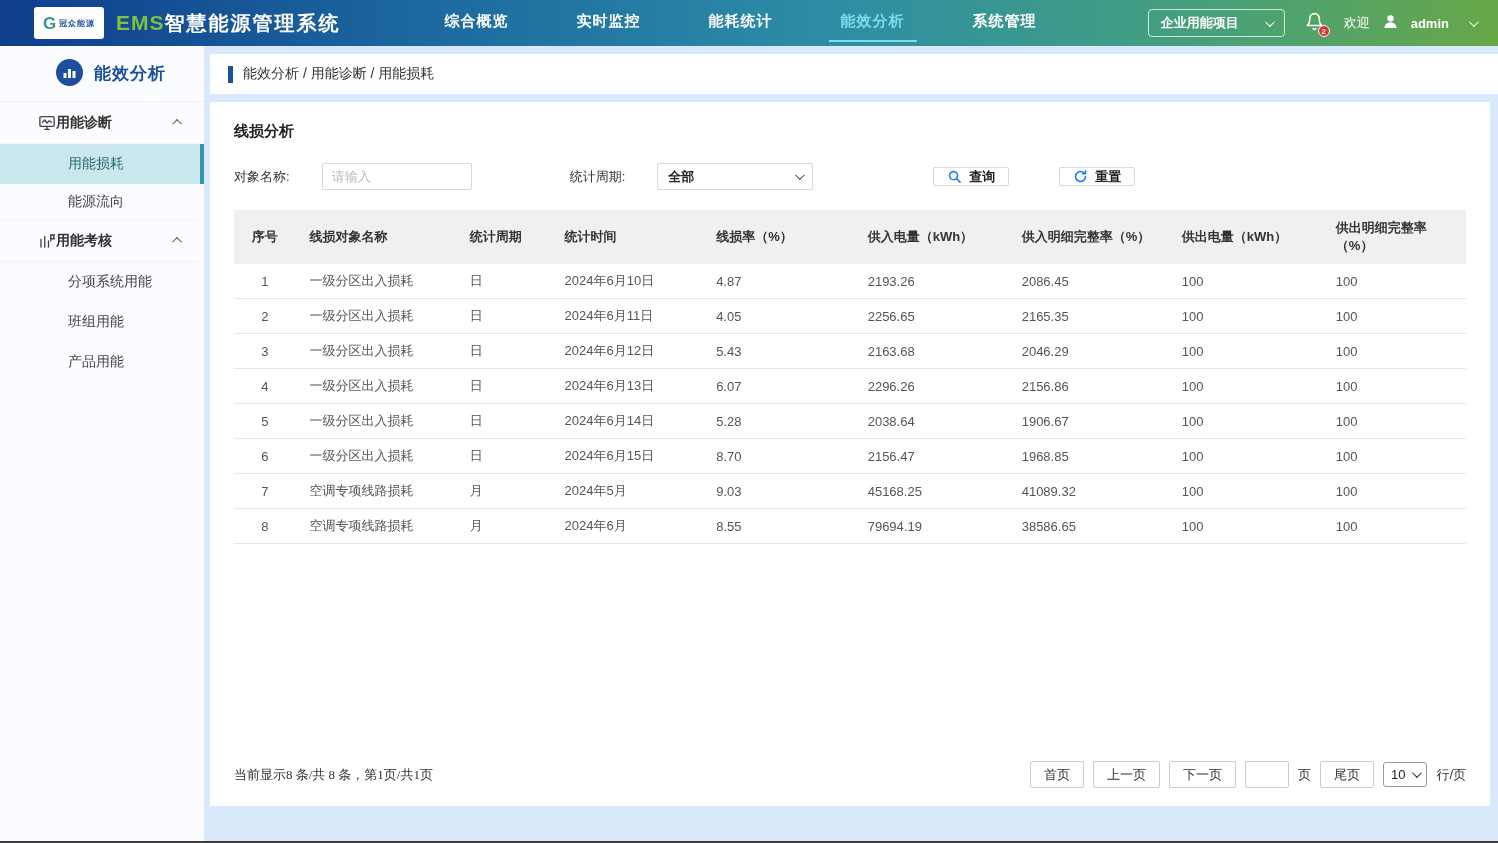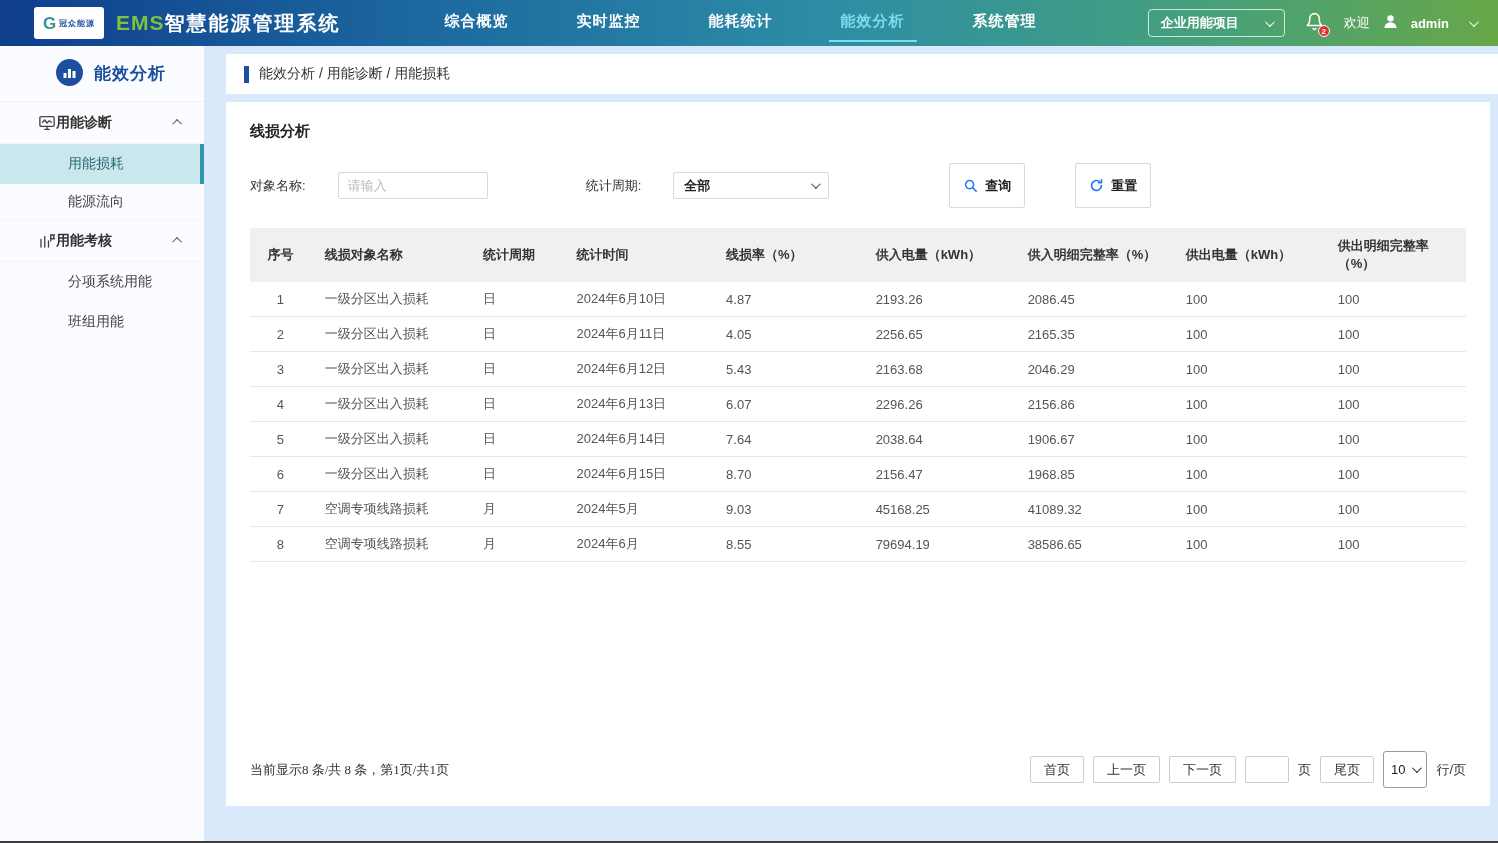--- a/index.html
+++ b/index.html
@@ -33,21 +33,21 @@
   .bell-wrap { position:relative; display:flex; cursor:pointer; }
   .badge { position:absolute; right:-6px; bottom:-3px; background:#e03131; color:#fff;
     font-size:8px; font-weight:bold; width:12px; height:12px; border-radius:50%;
     display:flex; align-items:center; justify-content:center; border:1px solid #fff; }
   .welcome { font-size:13px; }
   .username { font-weight:bold; font-size:13px; }
 
   
   .frame { display:flex; height:795px; }
   .sidebar { width:204px; background:#fbfcff; height:100%; }
-  .right { flex:1; padding-left:22px; display:flex; flex-direction:column; }
+  .right { flex:1; padding-left:6px; display:flex; flex-direction:column; }
 
   
   .side-head { height:56px; display:flex; align-items:center; gap:11px; padding-left:56px;
     border-bottom:1px solid #eef1f6; }
   .side-head-title { color:#1d4f9e; font-weight:bold; font-size:17px; letter-spacing:1px; }
   .menu-group-header { height:42px; display:flex; align-items:center; padding:0 22px 0 38px;
     cursor:pointer; border-bottom:1px solid #f1f3f7; }
   .menu-group-header .g-label { font-weight:bold; font-size:14px; margin-left:0; color:#333; }
   .menu-group-header .chev { margin-left:auto; color:#555; }
   .menu-sub { display:flex; align-items:center; height:40px; padding-left:68px; font-size:14px;
@@ -67,21 +67,21 @@
     display:flex; flex-direction:column; }
   .card-title { font-size:15px; font-weight:bold; color:#222; }
   .filters { display:flex; align-items:center; margin-top:22px;gap:22px; }
   .f-label { font-size:13px; color:#333; margin-right:10px; }
   .f-input { width:150px; height:27px; border:1px solid #d9d9d9; border-radius:2px;
     padding:0 9px; font-size:13px; color:#333; outline:none; font-family:inherit; }
   .f-input::placeholder { color:#bcbcbc; }
   .f-select { width:156px; height:27px; border:1px solid #d9d9d9; border-radius:2px;
     display:flex; align-items:center; padding:0 10px; cursor:pointer; color:#222; font-weight:bold; }
   .f-select .chev { margin-left:auto; color:#444; }
-  .btn { height:45px; background:#fff; border:1px solid #d9d9d9; border-radius:2px;
+  .btn { height:19px; background:#fff; border:1px solid #d9d9d9; border-radius:2px;
     display:inline-flex; align-items:center; gap:7px; padding:0 13px; cursor:pointer;
     font-size:13px; color:#222; font-weight:bold; }
   .btn svg { display:block; }
 
   
   table { width:100%; border-collapse:collapse; margin-top:20px; table-layout:fixed; }
   thead th { background:#f0f0f0; font-size:13px; font-weight:bold; color:#333; text-align:left;
     padding:9px 14px; }
   tbody td { font-size:13px; color:#555; padding:8px 14px; border-bottom:1px solid #e8e8e8; }
   .col-center { text-align:center !important; }
@@ -89,21 +89,21 @@
 
   
   .table-footer { margin-top:auto; display:flex; align-items:center; }
   .summary { font-size:13px; color:#333;font-family:Liberation Serif, serif; }
   .pager { margin-left:auto; display:flex; align-items:center; gap:9px; }
   .pg-btn { height:27px; background:#fff; border:1px solid #ccc; border-radius:2px;
     padding:0 13px; display:inline-flex; align-items:center; font-size:13px; color:#333; cursor:pointer; }
   .pg-input { width:44px; height:27px; border:1px solid #ccc; border-radius:2px; outline:none;
     padding:0 6px; font-size:13px; font-family:inherit; }
   .pg-label { font-size:13px; color:#333; }
-  .pg-size { height:37px; border:1px solid #999; border-radius:3px; display:inline-flex;
+  .pg-size { height:25px; border:1px solid #999; border-radius:3px; display:inline-flex;
     align-items:center; gap:7px; padding:0 7px; font-size:13px; cursor:pointer; color:#222; }
   .bottom-line { position:absolute; left:0; bottom:0; width:100%; height:2px; background:#3c3c3c; }
 </style>
 </head>
 <body>
 
 <div class="topbar">
   <div class="logo-box">
     <span class="logo-g">G</span>
     <span class="logo-cn">冠众能源</span>
@@ -187,20 +187,23 @@
         </svg>
       </span>
       <span class="g-label">用能考核</span>
       <span class="chev up"></span>
     </div>
     <div class="menu-sub">
       <span>分项系统用能</span>
     </div>
     <div class="menu-sub">
       <span>班组用能</span>
+    </div>
+    <div class="menu-sub">
+      <span>产品用能</span>
     </div>
   </div>
 
   <div class="right">
     <div class="crumb-bar">
       <span class="crumb-marker"></span>
       <span class="crumb-text">能效分析 / 用能诊断 / 用能损耗</span>
     </div>
 
     <div class="card">
@@ -302,21 +305,21 @@
               <td>2296.26</td>
               <td>2156.86</td>
               <td>100</td>
               <td>100</td>
             </tr>
             <tr>
               <td class="col-center">5</td>
               <td>一级分区出入损耗</td>
               <td>日</td>
               <td>2024年6月14日</td>
-              <td>7.64</td>
+              <td>5.28</td>
               <td>2038.64</td>
               <td>1906.67</td>
               <td>100</td>
               <td>100</td>
             </tr>
             <tr>
               <td class="col-center">6</td>
               <td>一级分区出入损耗</td>
               <td>日</td>
               <td>2024年6月15日</td>

